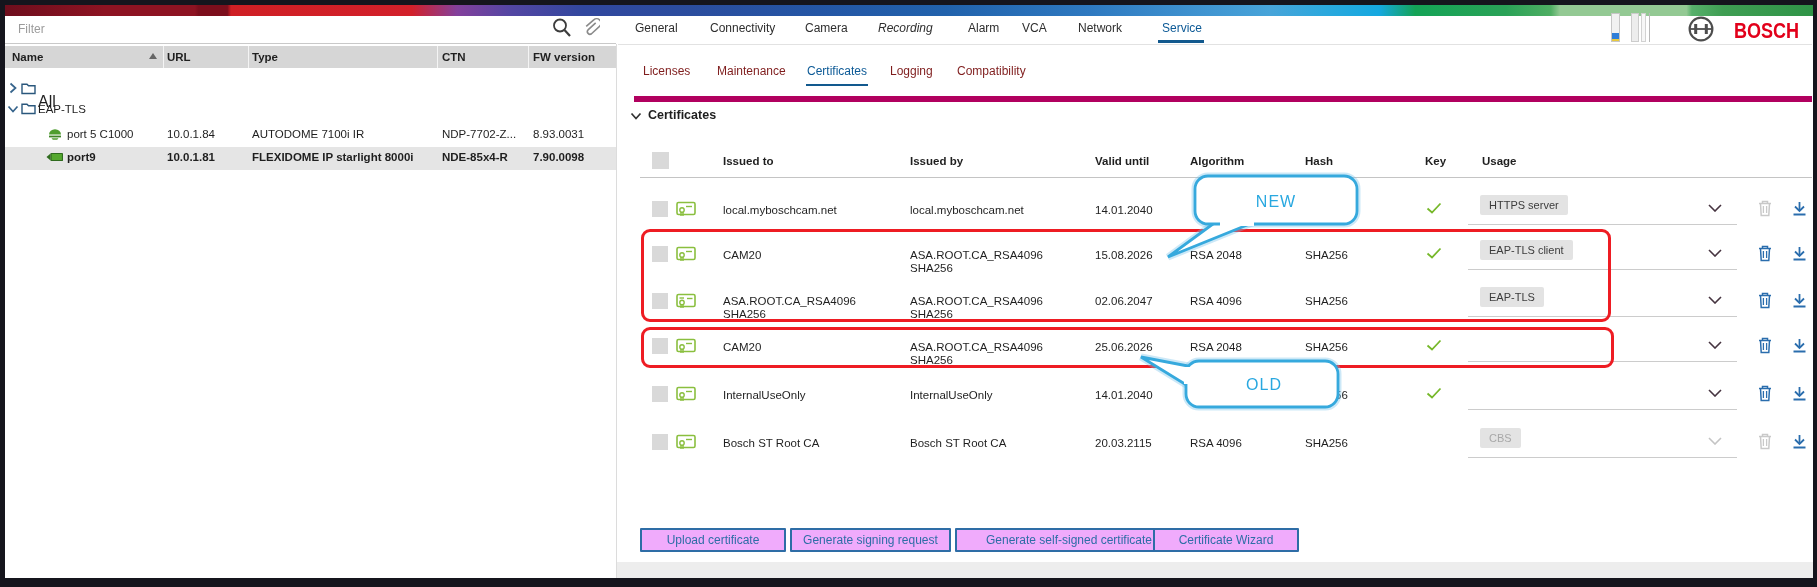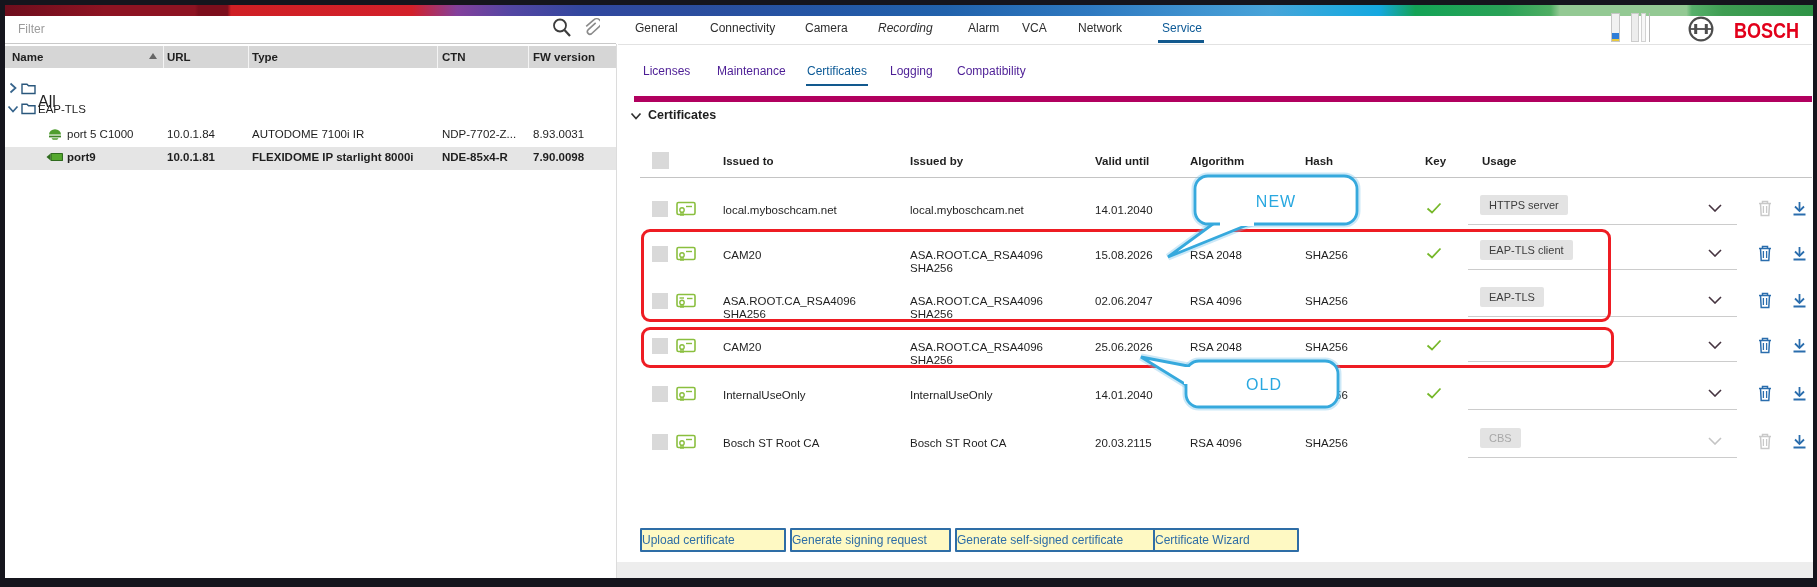--- a/index.html
+++ b/index.html
@@ -15,26 +15,26 @@
       #4fae63 85.5%, #93c993 86%, #93c993 93%, #57b06b 93.3%, #3f9e53 95%, #2f9447 100%);}
   .txt{position:absolute;white-space:nowrap;}
   .b{font-weight:bold;}
   .hline{position:absolute;height:1px;background:#d8d8d8;}
   .vline{position:absolute;width:1px;background:#d8d8d8;}
   .lp-headrow{position:absolute;left:5px;top:46px;width:611px;height:22px;background:#d6d6d6;}
   .lp-sep{position:absolute;top:0;width:1px;height:22px;background:#f4f4f4;}
   .sorttri{position:absolute;width:0;height:0;border-left:4px solid transparent;border-right:4px solid transparent;border-bottom:6px solid #666;}
   .selrow{position:absolute;left:5px;top:147px;width:611px;height:23px;background:#e5e5e5;}
   .tab{position:absolute;top:21px;font-size:12px;color:#2e2e2e;}
-  .subtab{position:absolute;top:64px;font-size:12px;color:#4c1d95;}
+  .subtab{position:absolute;top:64px;font-size:12px;color:#7f1d1d;}
   .active-blue{color:#0d5a96;}
   .chip{position:absolute;height:20px;background:#e3e3e3;border-radius:2px;font-size:11px;color:#3c3c3c;line-height:20px;padding:0 9px;white-space:nowrap;}
   .chip.dis{color:#a8a8a8;}
   .cbx{position:absolute;background:#d9d9d9;}
-  .btn{position:absolute;height:24px;border:2px solid #2e6da6;color:#2e6da6;background:#fef9c3;font-size:12px;text-align:left;line-height:20px;border-radius:1px;}
+  .btn{position:absolute;height:24px;border:2px solid #2e6da6;color:#2e6da6;background:#f0abfc;font-size:12px;text-align:center;line-height:20px;border-radius:1px;}
   .redbox{position:absolute;border:3px solid #ee1c23;border-radius:9px;z-index:20;}
   .cell{position:absolute;font-size:11.5px;line-height:13px;}
 </style>
 </head>
 <body>
 
 <div class="stage">
   <svg width="0" height="0" style="position:absolute">
     <defs>
       <symbol id="i-cert" viewBox="0 0 20 16">

